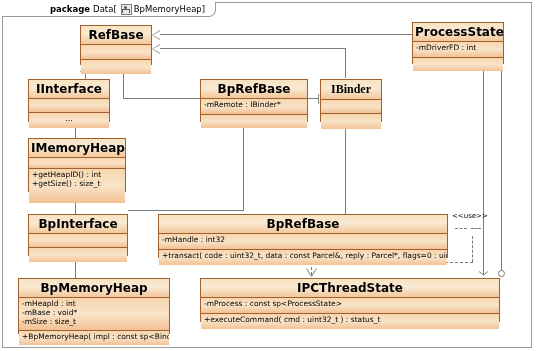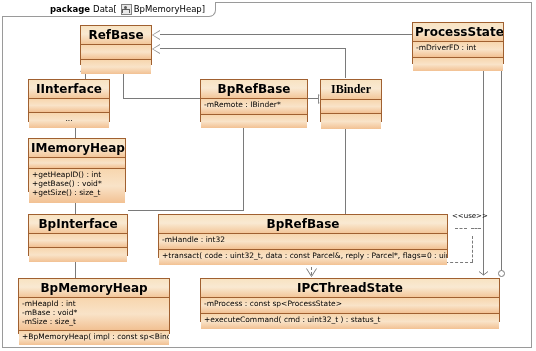--- a/index.html
+++ b/index.html
@@ -282,21 +282,20 @@
     <div class="name">IBinder</div>
     <div class="comp" style="height:11px;"></div>
     <div class="comp" style="height:13px;"></div>
   </div>
 
   <div class="cls" style="left:28px;top:138px;width:98px;height:54px;">
     <div class="name">IMemoryHeap</div>
     <div class="comp" style="height:8px;"></div>
     <div class="comp" style="height:32px;">
       <div class="row">+getHeapID() : int</div>
-      <div class="row">+getBase() : void*</div>
       <div class="row">+getSize() : size_t</div>
     </div>
   </div>
 
   <div class="cls" style="left:28px;top:214px;width:100px;height:42px;">
     <div class="name">BpInterface</div>
     <div class="comp" style="height:11px;"></div>
     <div class="comp" style="height:12px;"></div>
   </div>
 

